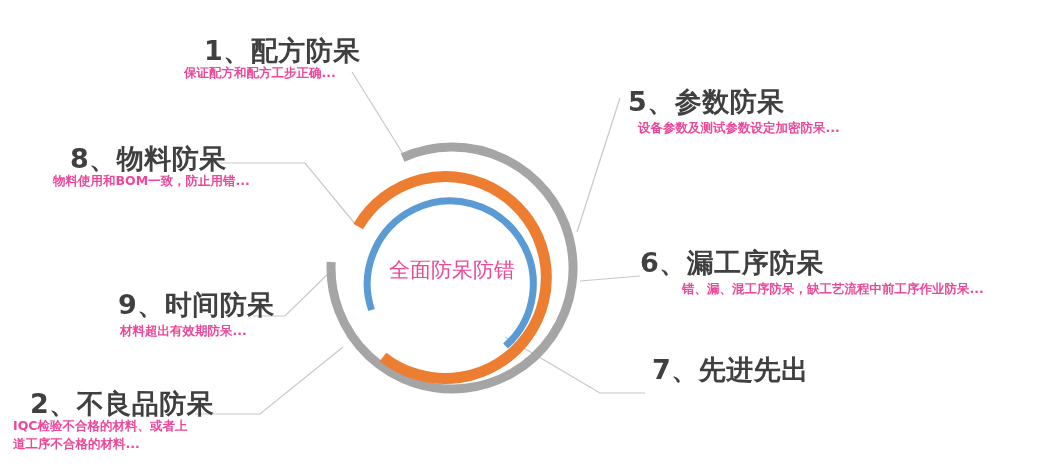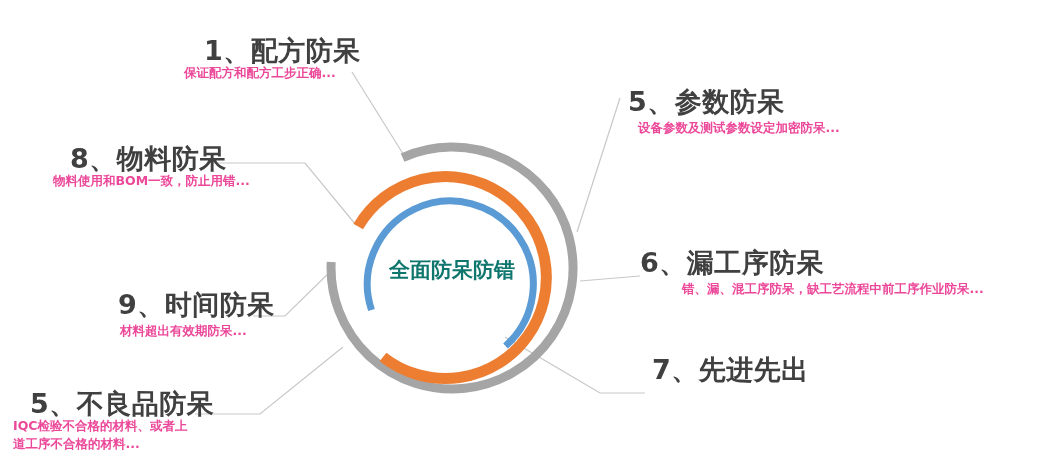--- a/index.html
+++ b/index.html
@@ -3,21 +3,21 @@
 <meta charset="utf-8">
 <style>
   html, body { margin: 0; padding: 0; background: #ffffff; }
   body { width: 1045px; height: 471px; position: relative; overflow: hidden;
          font-family: "DejaVu Sans", "Liberation Sans", sans-serif; }
   svg.rings { position: absolute; left: 0; top: 0; }
   .node { position: absolute; }
   .node .title { color: #404040; font-weight: bold; font-size: 27px; line-height: 26px; white-space: nowrap; letter-spacing: 0.5px; }
   .node .desc { color: #ec4899; font-weight: bold; font-size: 12.5px; line-height: 18px; white-space: nowrap; }
   .center-label { position: absolute; left: 374px; top: 255px; width: 156px; text-align: center;
-                  color: #0f766e; font-weight: bold; font-size: 21px; line-height: 30px; white-space: nowrap; }
+                  color: #ec4899; font-weight: normal; font-size: 21px; line-height: 30px; white-space: nowrap; }
 </style>
 </head>
 <body>
 
 <svg class="rings" width="1045" height="471" viewBox="0 0 1045 471">
 
   <g stroke="#c8c8c8" stroke-width="1.2" fill="none">
     <polyline points="352,72 405,157"></polyline>
     <polyline points="212,163 305,163 356,225"></polyline>
     <polyline points="253,316 285,316 332,270"></polyline>
@@ -45,21 +45,21 @@
   <div class="title">8、物料防呆</div>
   <div class="desc" style="margin-left:-17px;">物料使用和BOM一致，防止用错...</div>
 </div>
 
 <div class="node" style="left:118px; top:292px;">
   <div class="title">9、时间防呆</div>
   <div class="desc" style="margin-left:2px; margin-top:4px;">材料超出有效期防呆...</div>
 </div>
 
 <div class="node" style="left:30px; top:391px;">
-  <div class="title">5、不良品防呆</div>
+  <div class="title">2、不良品防呆</div>
   <div class="desc" style="margin-left:-17px;">IQC检验不合格的材料、或者上</div>
   <div class="desc" style="margin-left:-17px;">道工序不合格的材料...</div>
 </div>
 
 <div class="node" style="left:628px; top:89px;">
   <div class="title">5、参数防呆</div>
   <div class="desc" style="margin-left:10px; margin-top:4px;">设备参数及测试参数设定加密防呆...</div>
 </div>
 
 <div class="node" style="left:640px; top:250px;">

